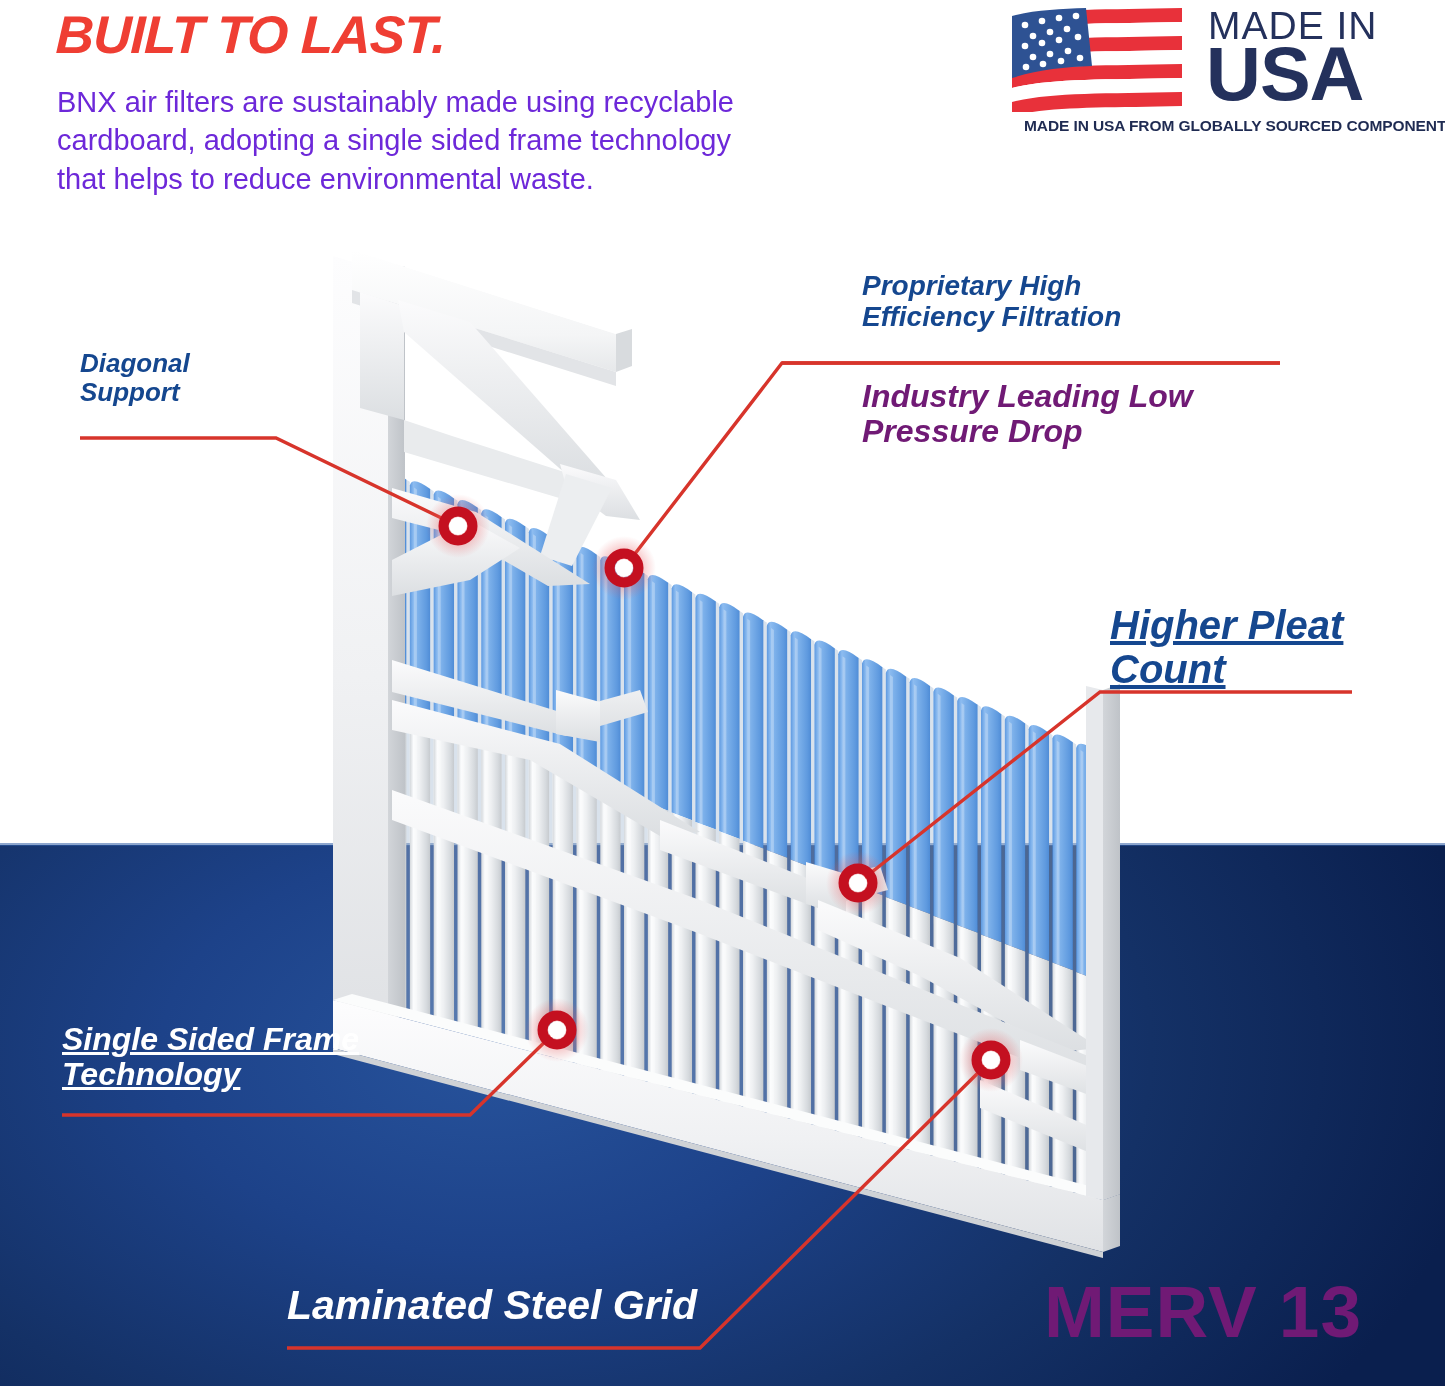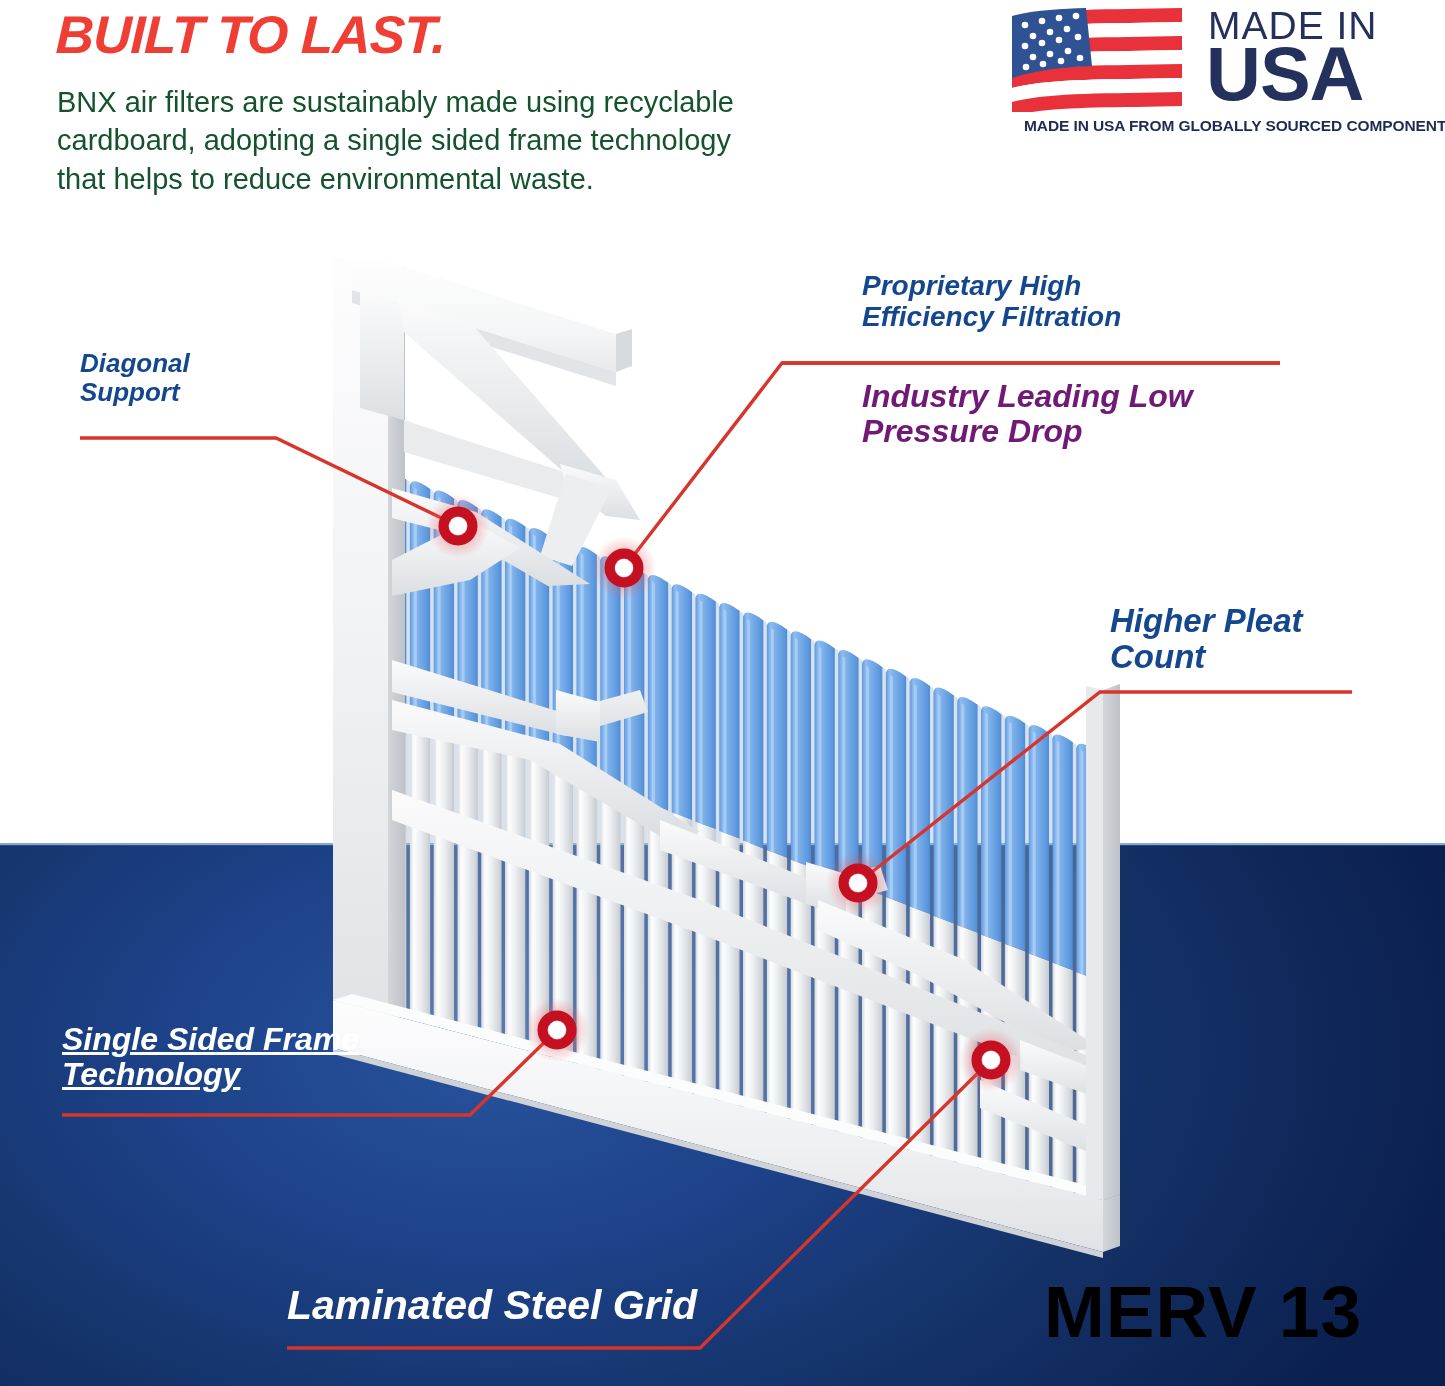--- a/index.html
+++ b/index.html
@@ -22,21 +22,21 @@
   
   .headline{
     position:absolute;left:56px;top:4px;
     font-size:53px;font-weight:bold;font-style:italic;
     color:#ef3e33;letter-spacing:-1px;
     transform:skewX(-2deg);
     white-space:nowrap;
   }
   .subcopy{
     position:absolute;left:57px;top:83px;width:690px;
-    font-size:29px;line-height:1.32;color:#14532d;font-weight:300;
+    font-size:29px;line-height:1.32;color:#6d28d9;font-weight:300;
   }
 
   
   .badge{position:absolute;left:1012px;top:4px;width:420px;height:130px;}
   .flag{position:absolute;left:0px;top:4px;width:170px;height:104px;}
   .mi-text{
     position:absolute;left:196px;top:2px;
     font-size:39px;font-weight:400;color:#24315c;letter-spacing:1px;line-height:1;
   }
   .usa-text{
@@ -51,27 +51,27 @@
 
   
   .label{position:absolute;font-style:italic;font-weight:bold;line-height:1.1;white-space:pre-line;}
   .label.blue{color:#15478f;}
   .label.red{color:#701a75;}
   .label.white{color:#ffffff;}
 
   #lab-diagonal{left:80px;top:349px;font-size:26px;}
   #lab-proprietary{left:862px;top:271px;font-size:28px;}
   #lab-pressure{left:862px;top:379px;font-size:32px;}
-  #lab-pleat{left:1110px;top:603px;font-size:33px;}
+  #lab-pleat{left:1110px;top:603px;font-size:40px;text-decoration:underline;}
   #lab-frame{left:62px;top:1022px;font-size:32px;text-decoration:underline;}
   #lab-steel{left:287px;top:1283px;font-size:41px;}
 
   #merv{
     position:absolute;left:1044px;top:1270px;
-    font-size:73px;font-weight:bold;color:#000000;letter-spacing:1px;
+    font-size:73px;font-weight:bold;color:#701a75;letter-spacing:1px;
     font-style:normal;white-space:nowrap;
   }
 
   
   .layer{position:absolute;left:0;top:0;width:1445px;height:1386px;}
   .layer.pass{pointer-events:none;}
 </style>
 </head>
 <body>
 

